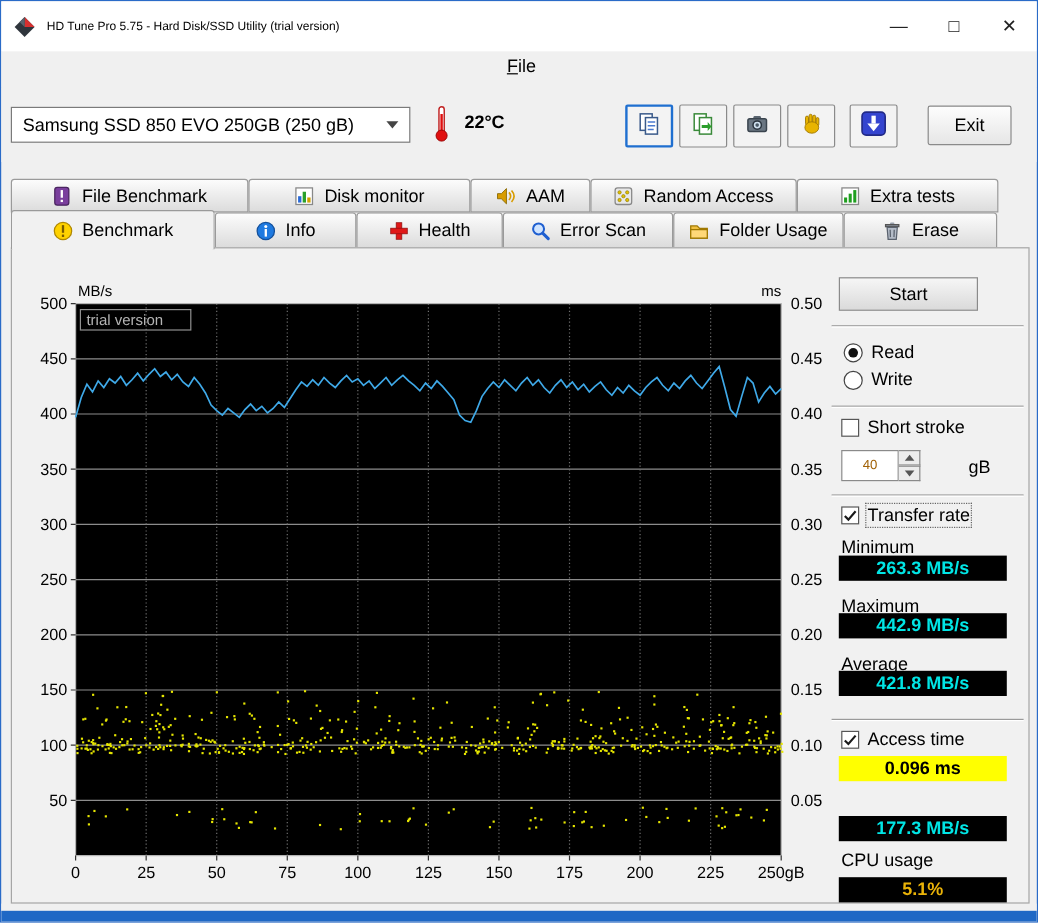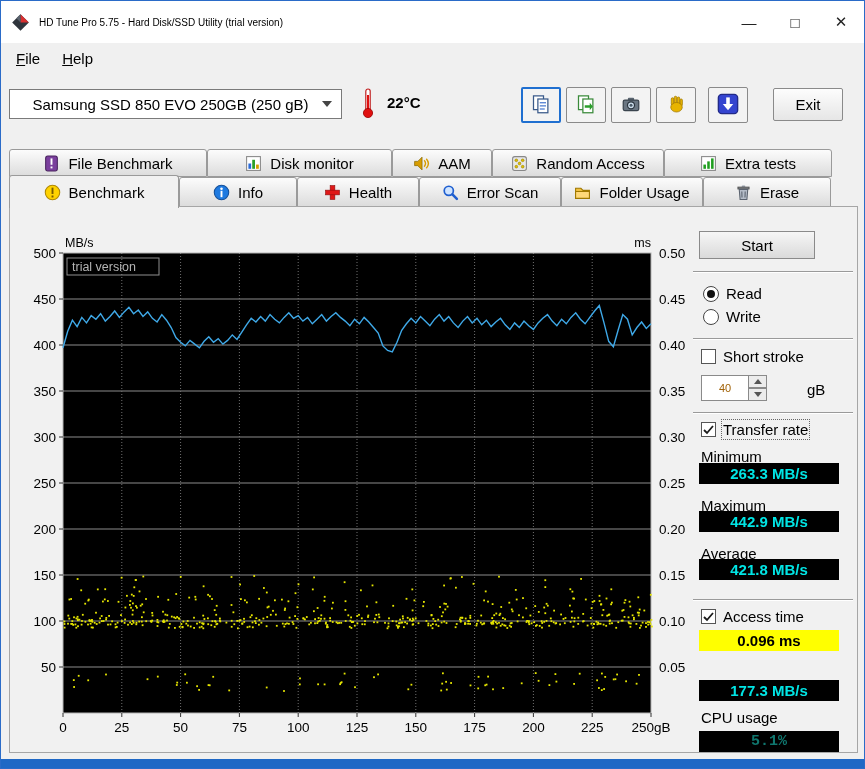--- a/index.html
+++ b/index.html
@@ -12,28 +12,28 @@
   .titlebar { position: absolute; left: 0; top: 0; right: 0; height: 42px; background: #fff;
               display: flex; align-items: center; }
   .app-icon { margin: 0 9px 0 10px; width: 19px; height: 19px; flex: 0 0 auto; }
   .title-text { font-size: 10px; }
   .win-btns { margin-left: auto; display: flex; height: 42px; }
   .win-btn { width: 46px; height: 42px; display: flex; align-items: center; justify-content: center;
              font-size: 15px; color: #222; cursor: default; }
 
   
   .menubar { position: absolute; left: 0; top: 42px; right: 0; height: 30px; background: #f0f0f0;
-             display: flex; align-items: center; padding-left: 4px; }
+             display: flex; align-items: center; padding-left: 4px; flex-direction: column; }
   .menu-item { display: inline-block; padding: 4px 11px; }
   .menu-item::first-letter { text-decoration: underline; }
 
   
   .toolbar { position: absolute; left: 0; top: 72px; right: 0; height: 62px; background: #f0f0f0; }
   .combo { position: absolute; left: 8px; top: 16px; width: 333px; height: 30px; background: #fff;
-           border: 1px solid #7a7a7a; display: flex; align-items: center; padding: 0 9px; text-align: center; }
+           border: 1px solid #7a7a7a; display: flex; align-items: center; padding: 0 9px; }
   .combo-text { flex: 1; font-size: 15px; white-space: nowrap; overflow: hidden; }
   .combo-arrow { width: 0; height: 0; border-left: 5px solid transparent; border-right: 5px solid transparent;
                  border-top: 6px solid #444; }
   .therm { position: absolute; left: 358px; top: 14px; width: 18px; height: 32px; }
   .temp-text { position: absolute; left: 386px; top: 21px; font-weight: bold; }
   .tbtn { position: absolute; top: 14px; width: 40px; height: 36px; border: 1px solid #8a8a8a;
           background: #f3f3f3; border-radius: 2px; display: flex; align-items: center; justify-content: center; }
   .tbtn.sel { border: 2px solid #1f6fd0; }
   .exit-btn { position: absolute; left: 772px; top: 15px; width: 70px; height: 33px;
               border: 1px solid #8a8a8a; border-radius: 2px; font-size: 15px;
@@ -64,21 +64,21 @@
   .ctl { position: absolute; display: flex; align-items: center; gap: 7px; font-size: 15px; z-index: 2; }
   .rb { width: 16px; height: 16px; border: 1px solid #444; border-radius: 50%; background: #fff; position: relative; flex: 0 0 auto; }
   .rb.sel::after { content: ''; position: absolute; inset: 3px; border-radius: 50%; background: #111; }
   .cb { width: 15px; height: 15px; border: 1px solid #555; background: #fff; display: inline-flex;
         align-items: center; justify-content: center; flex: 0 0 auto; }
   .focusd { outline: 1px dotted #666; outline-offset: 1px; }
   .plabel { position: absolute; font-size: 15px; z-index: 2; }
   .vbox { position: absolute; left: 698px; width: 140px; height: 21px; background: #000; color: #00e5e5;
           font-weight: bold; font-size: 15px; line-height: 21px; text-align: center; z-index: 2; }
   .vbox.ybg { background: #ffff00; color: #000; }
-  .vbox.ytx { color: #0f766e; font-family: Liberation Mono, monospace; }
+  .vbox.ytx { color: #eab308; }
 
   
   .spin { position: absolute; left: 700px; top: 374px; display: flex; z-index: 2; }
   .spin-input { width: 48px; height: 26px; border: 1px solid #8a8a8a; text-align: center; color: #a16207;
                 font-size: 11px; font-family: "Liberation Sans", sans-serif; background: #fff; }
   .spin-btns { display: flex; flex-direction: column; width: 18px; height: 26px; }
   .spin-b { flex: 1; border: 1px solid #8a8a8a; border-left: none; background: #ececec;
             display: flex; align-items: center; justify-content: center; }
   .tri-u { width: 0; height: 0; border-left: 4px solid transparent; border-right: 4px solid transparent;
            border-bottom: 5px solid #555; }

